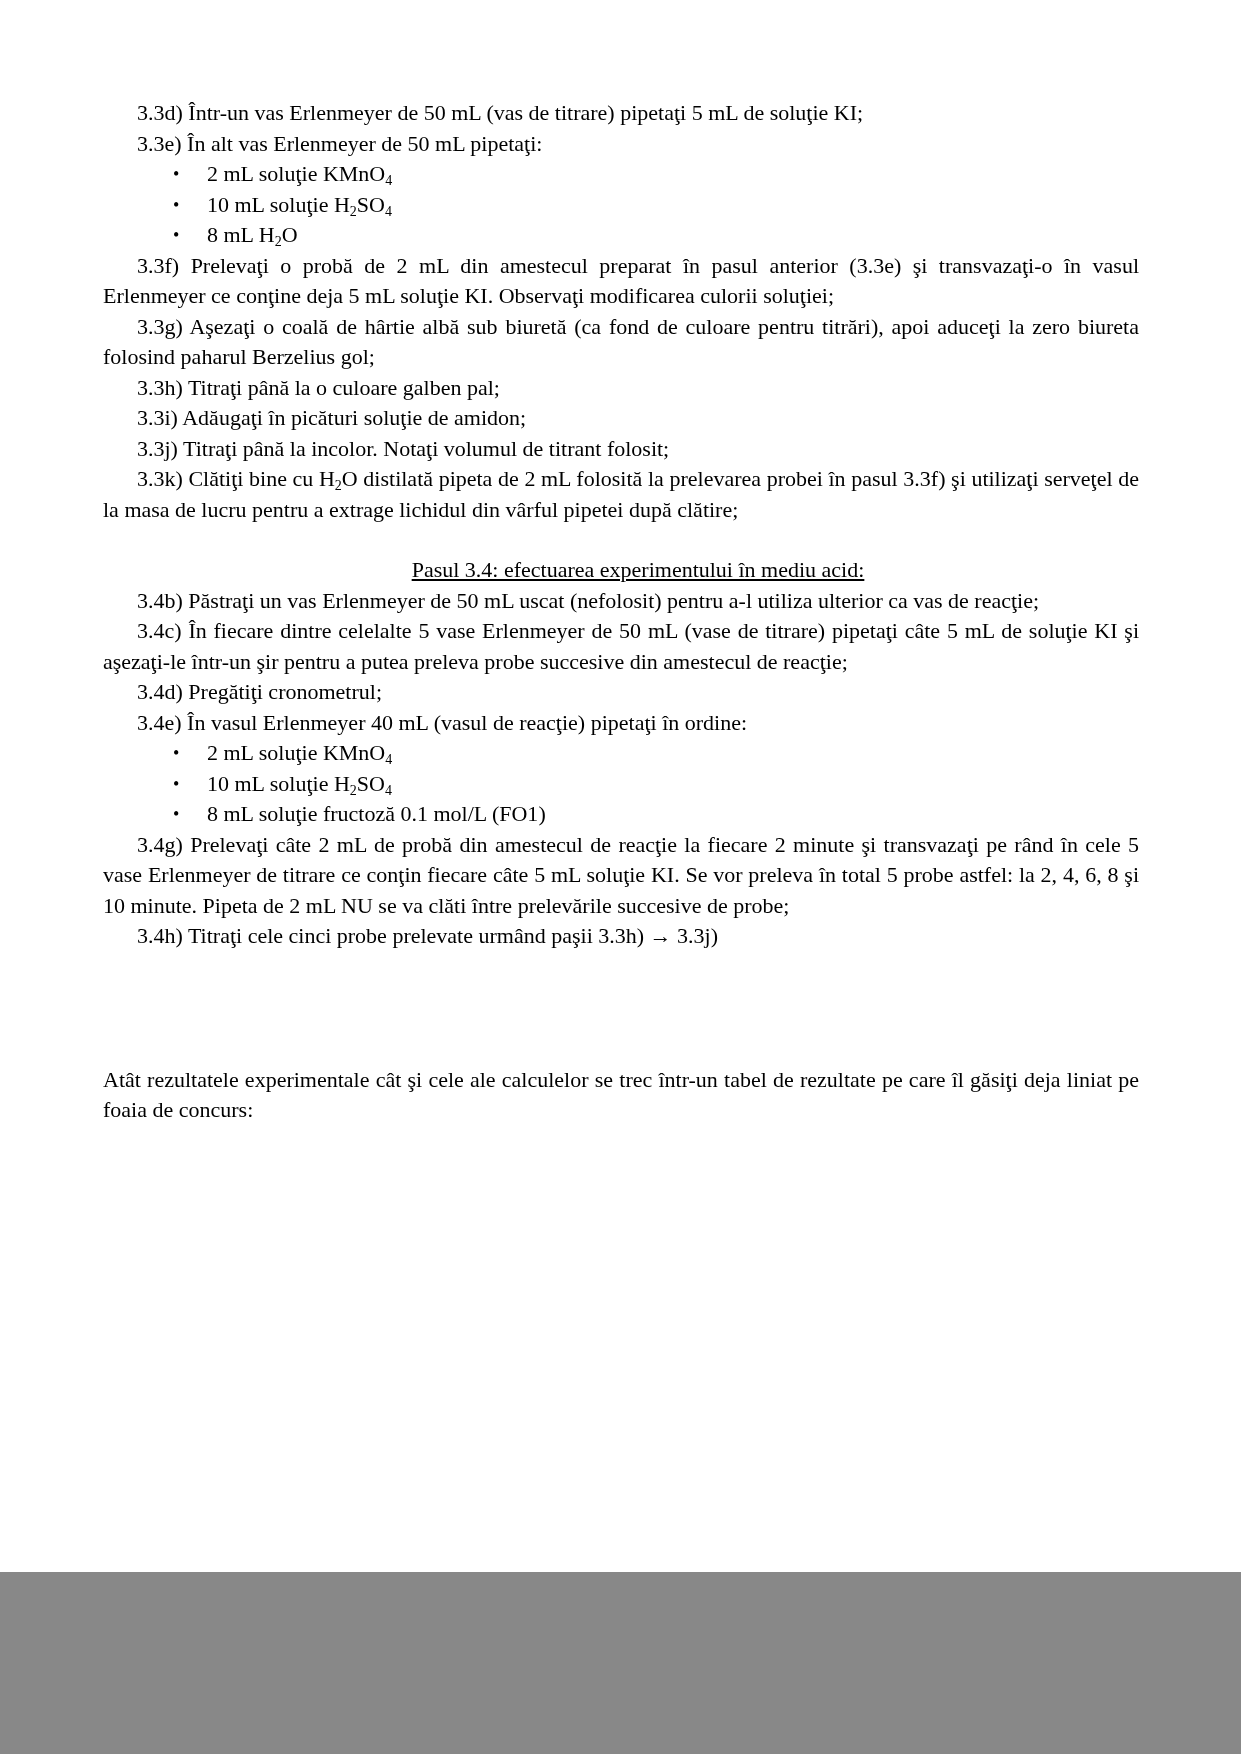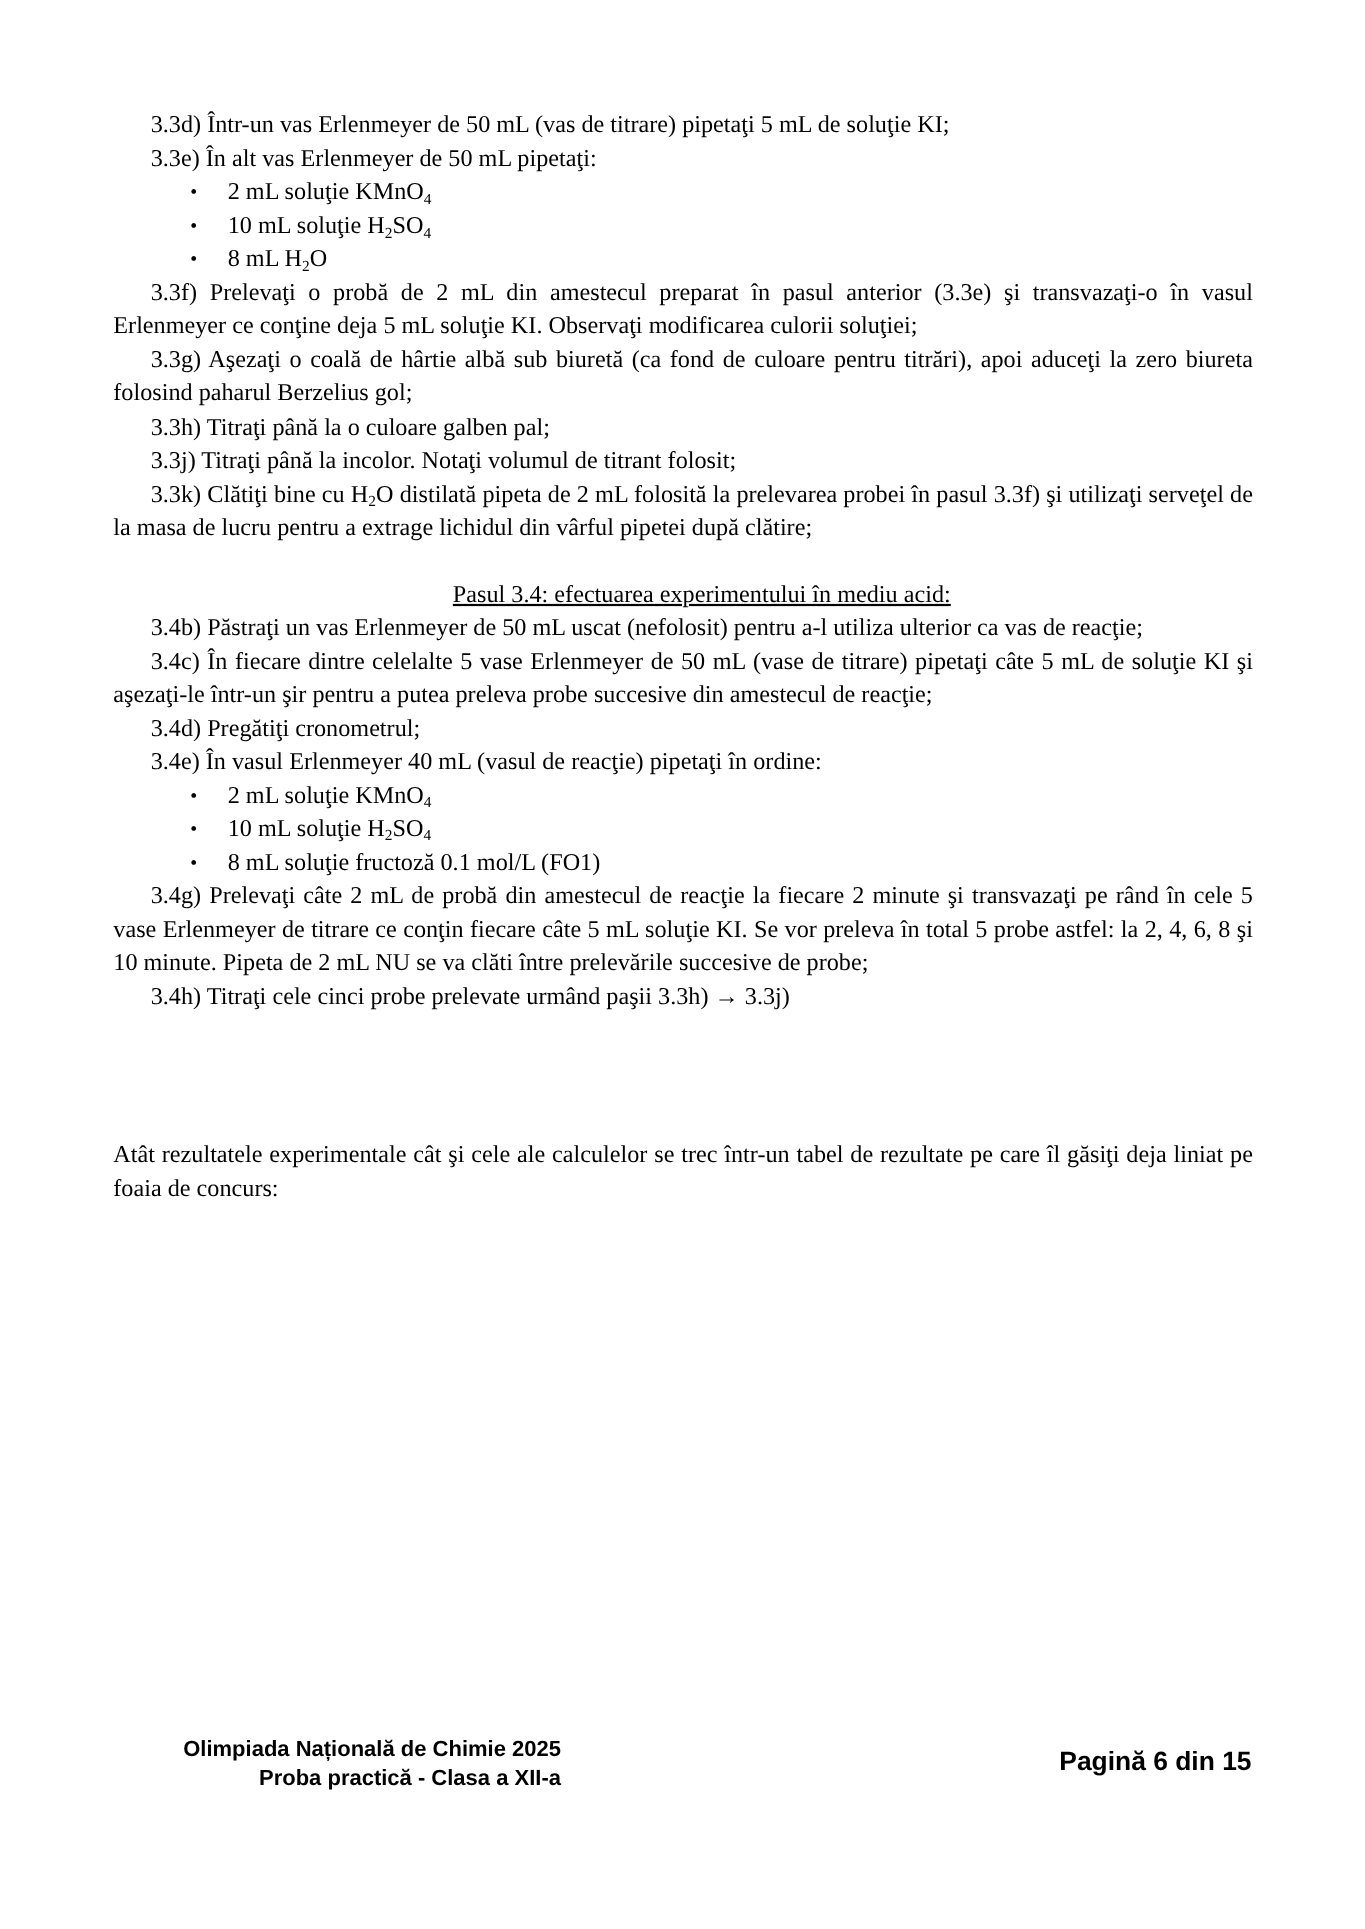--- a/index.html
+++ b/index.html
@@ -1,18 +1,18 @@
 <!DOCTYPE html>
 <html><head>
 <meta charset="utf-8">
 <style>
   html,body{margin:0;padding:0;background:#888;}
   .page{
     position:relative;
-    width:1241px;height:1754px;
+    width:1241px;height:1572px;
     margin:0 auto;
     background:#ffffff;
     color:#000000;
     font-family:"Liberation Serif", serif;
     overflow:hidden;
   }
   .content{
     position:absolute;
     left:103px;top:98px;width:1036px;
     font-size:22px;
@@ -66,20 +66,21 @@
 <div class="page">
   <div class="content">
       <div class="p para"><span class="seg">3.3d) Într-un vas Erlenmeyer de 50 mL (vas de titrare) pipetaţi 5 mL de soluţie KI;</span></div>
       <div class="p para"><span class="seg">3.3e) În alt vas Erlenmeyer de 50 mL pipetaţi:</span></div>
       <div class="p bullet"><span class="marker">•</span><span class="seg">2 mL soluţie KMnO</span><span class="seg sub">4</span></div>
       <div class="p bullet"><span class="marker">•</span><span class="seg">10 mL soluţie H</span><span class="seg sub">2</span><span class="seg">SO</span><span class="seg sub">4</span></div>
       <div class="p bullet"><span class="marker">•</span><span class="seg">8 mL H</span><span class="seg sub">2</span><span class="seg">O</span></div>
       <div class="p para"><span class="seg">3.3f) Prelevaţi o probă de 2 mL din amestecul preparat în pasul anterior (3.3e) şi transvazaţi-o în vasul Erlenmeyer ce conţine deja 5 mL soluţie KI. Observaţi modificarea culorii soluţiei;</span></div>
       <div class="p para"><span class="seg">3.3g) Aşezaţi o coală de hârtie albă sub biuretă (ca fond de culoare pentru titrări), apoi aduceţi la zero biureta folosind paharul Berzelius gol;</span></div>
       <div class="p para"><span class="seg">3.3h) Titraţi până la o culoare galben pal;</span></div>
+      <div class="p para"><span class="seg">3.3i) Adăugaţi în picături soluţie de amidon;</span></div>
       <div class="p para"><span class="seg">3.3j) Titraţi până la incolor. Notaţi volumul de titrant folosit;</span></div>
       <div class="p para"><span class="seg">3.3k) Clătiţi bine cu H</span><span class="seg sub">2</span><span class="seg">O distilată pipeta de 2 mL folosită la prelevarea probei în pasul 3.3f) şi utilizaţi serveţel de la masa de lucru pentru a extrage lichidul din vârful pipetei după clătire;</span></div>
       <div class="spacer" style="height: 30px;"></div>
       <div class="p heading"><span class="seg u">Pasul 3.4: efectuarea experimentului în mediu acid:</span></div>
       <div class="p para"><span class="seg">3.4b) Păstraţi un vas Erlenmeyer de 50 mL uscat (nefolosit) pentru a-l utiliza ulterior ca vas de reacţie;</span></div>
       <div class="p para"><span class="seg">3.4c) În fiecare dintre celelalte 5 vase Erlenmeyer de 50 mL (vase de titrare) pipetaţi câte 5 mL de soluţie KI şi aşezaţi-le într-un şir pentru a putea preleva probe succesive din amestecul de reacţie;</span></div>
       <div class="p para"><span class="seg">3.4d) Pregătiţi cronometrul;</span></div>
       <div class="p para"><span class="seg">3.4e) În vasul Erlenmeyer 40 mL (vasul de reacţie) pipetaţi în ordine:</span></div>
       <div class="p bullet"><span class="marker">•</span><span class="seg">2 mL soluţie KMnO</span><span class="seg sub">4</span></div>
       <div class="p bullet"><span class="marker">•</span><span class="seg">10 mL soluţie H</span><span class="seg sub">2</span><span class="seg">SO</span><span class="seg sub">4</span></div>

